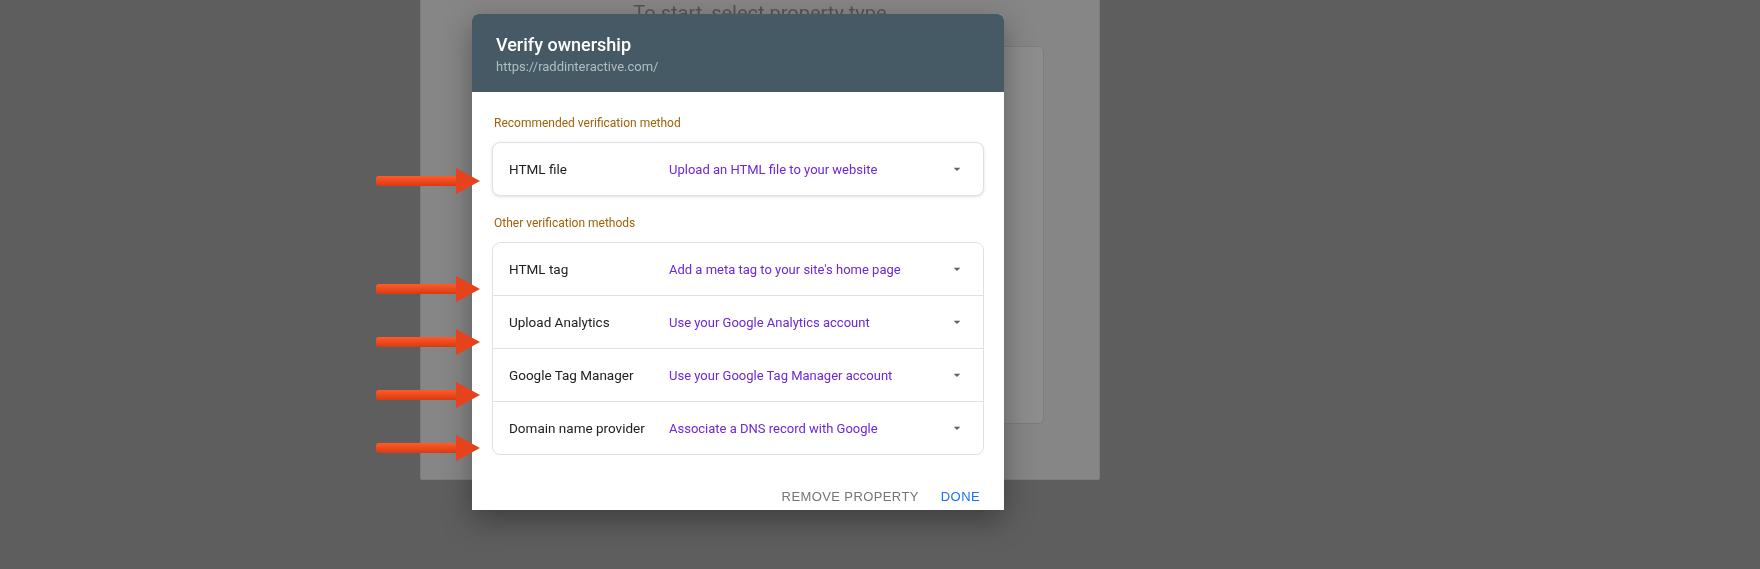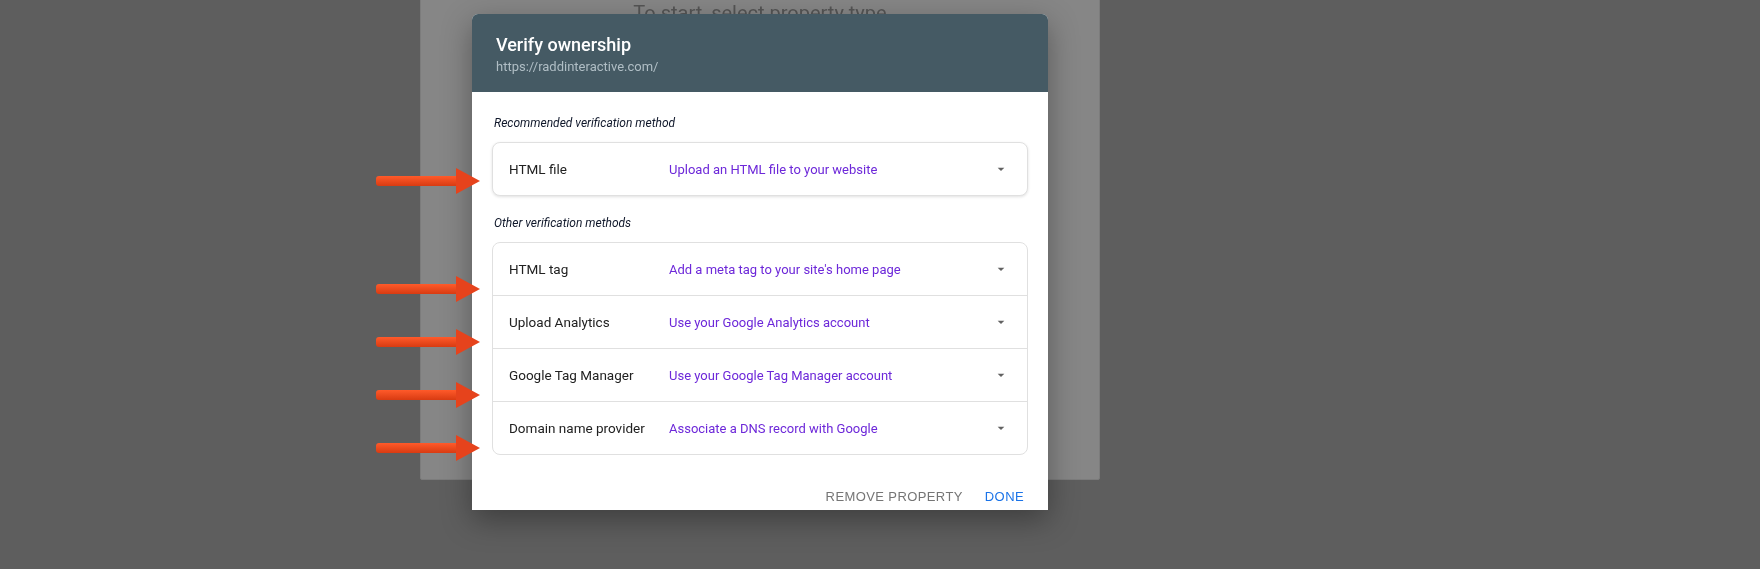--- a/index.html
+++ b/index.html
@@ -47,21 +47,21 @@
   }
   .overlay {
     position: absolute;
     left: 0; top: 0; right: 0; bottom: 0;
     background: rgba(60,60,60,0.55);
   }
   .dialog {
     position: absolute;
     left: 472px;
     top: 14px;
-    width: 576px;
+    width: 532px;
     background: #fff;
     border-radius: 6px 6px 0 0;
     box-shadow: 0 10px 30px rgba(0,0,0,0.35);
     overflow: hidden;
     display: flex;
     flex-direction: column;
   }
   .dialog-header {
     background: #455a64;
     color: #fff;
@@ -74,23 +74,22 @@
   .dialog-subtitle {
     font-size: 13px;
     color: #b0bec5;
     margin-top: 4px;
   }
   .dialog-body {
     padding: 18px 20px 0 20px;
   }
   .section-label {
     font-size: 12px;
-    color: #0f172a;
+    color: #a16207;
     margin: 6px 0 12px 2px;
-    font-style: italic;
   }
   .method-card {
     border: 1px solid #e0e0e0;
     border-radius: 8px;
     background: #fff;
   }
   .method-row {
     display: flex;
     align-items: center;
     padding: 16px 16px;

